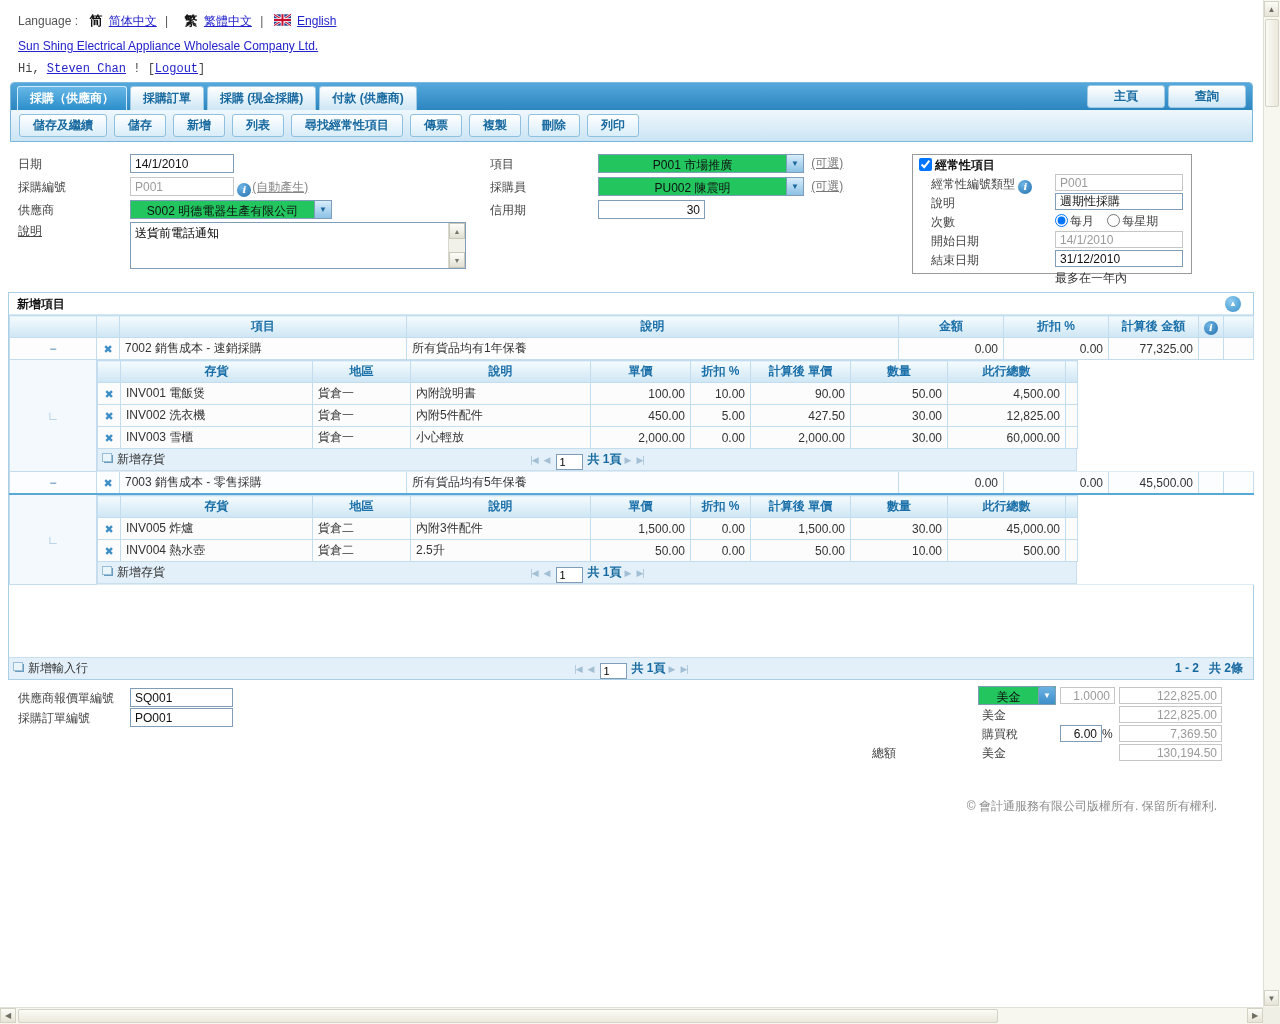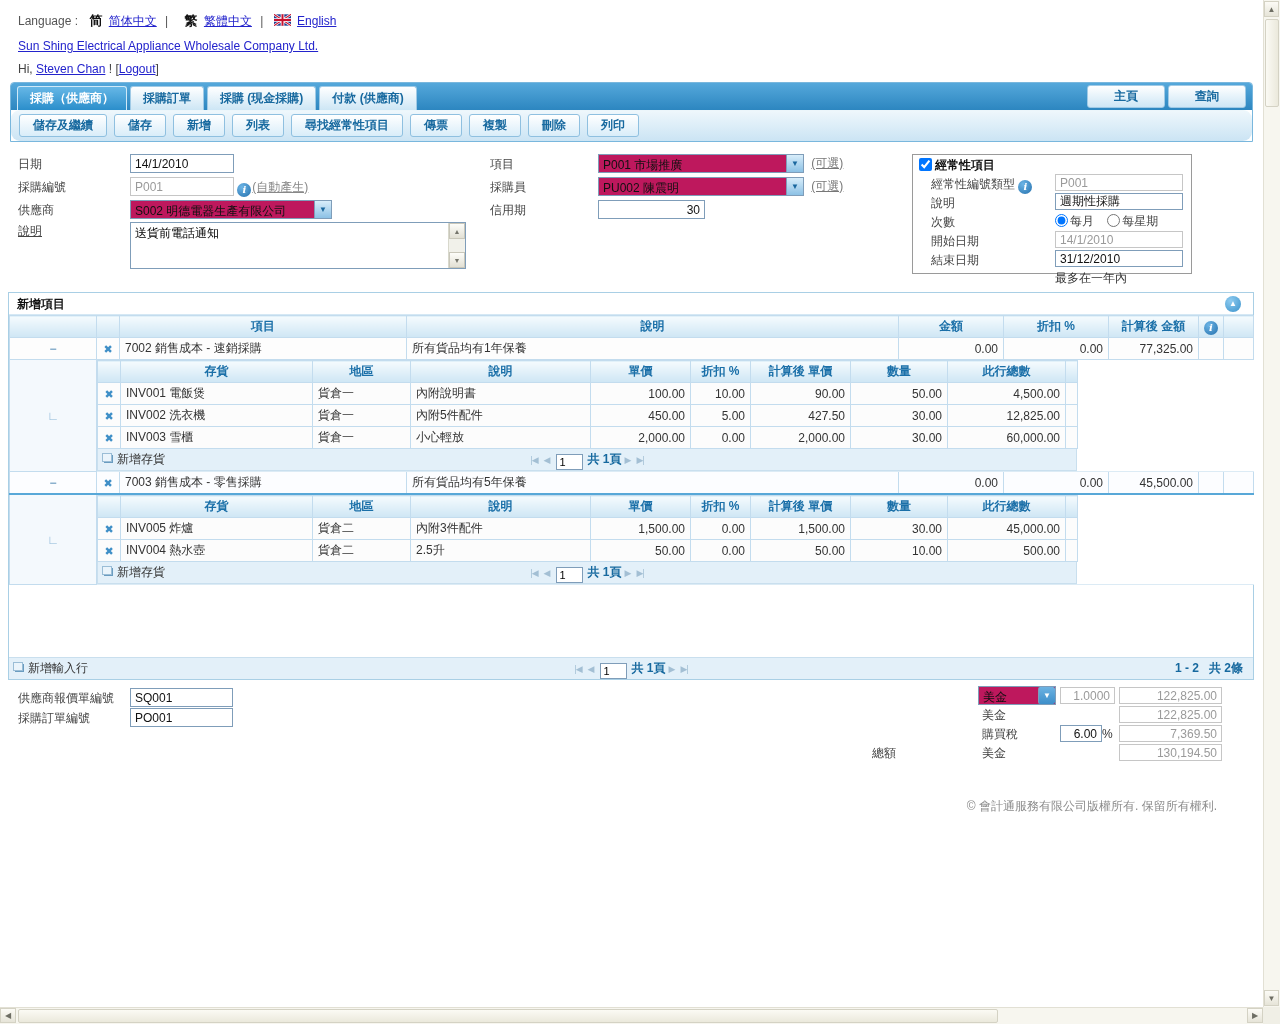--- a/index.html
+++ b/index.html
@@ -8,44 +8,44 @@
 a { color:#2323cc; text-decoration:underline; cursor:pointer; }
 .content { position:absolute; left:0; top:0; width:1263px; }
 
 
 .top { padding:12px 0 0 18px; position:relative; }
 .lang-row { margin-bottom:9px; color:#555; }
 .badge { font-weight:bold; color:#111; margin:0 3px 0 8px; font-size:13px; }
 .sep { color:#555; margin:0 5px; }
 .flag { display:inline-block; vertical-align:-1px; margin:0 3px 0 2px; }
 .company { margin-bottom:9px; }
-.greet { color:#444; }
+.greet { color:#444;font-family:Liberation Mono, monospace; }
 .meta { position:absolute; right:46px; top:60px; color:#555; white-space:nowrap; }
 .meta a { margin:0 2px; }
 .meta .gap { margin-left:14px; }
 
 
 .navwrap { margin:6px 10px 0 10px; border:1px solid #79b7dd; border-radius:4px 4px 0 0; }
 .tabstrip { display:flex; align-items:flex-end; height:27px; background:linear-gradient(#55a8db,#2c86c0); padding:2px 6px 0 6px; gap:3px; border-radius:3px 3px 0 0; }
 .tab { padding:3px 12px 3px 12px; font-weight:bold; color:#17699f; background:linear-gradient(#ffffff,#cde6f5); border:1px solid #9fcae6; border-bottom:none; border-radius:3px 3px 0 0; cursor:pointer; white-space:nowrap; }
 .tab.active { color:#fff; background:linear-gradient(#66b7e6,#2b8ecb); border-color:#cfe9f8;text-align:center; }
 .spacer { flex:1; }
 .tab.right { border-radius:3px; border-bottom:1px solid #9fcae6; margin-bottom:2px; padding:2px 26px; }
-.toolbar { display:flex; gap:7px; padding:3px 6px 4px 8px; background:linear-gradient(#eef7fc,#cbe4f4); border-top:1px solid #ecf6fb;border-radius:9px; }
+.toolbar { display:flex; gap:7px; padding:3px 6px 4px 8px; background:linear-gradient(#eef7fc,#cbe4f4); border-top:1px solid #ecf6fb; }
 .tbtn { font:bold 12px "Liberation Sans","DejaVu Sans",sans-serif; color:#17699f; background:linear-gradient(#ffffff,#d9edf9); border:1px solid #8fc0e0; border-radius:3px; padding:2px 13px; cursor:pointer; white-space:nowrap; }
 
 
 .formarea { position:relative; height:128px; margin:10px 0 0 0; }
 .lbl { position:absolute; color:#444; white-space:nowrap; }
 .fld { position:absolute; white-space:nowrap; }
 input.txt { height:19px; border:1px solid #7f9db9; font:12px "Liberation Sans","DejaVu Sans",sans-serif; padding:1px 4px; color:#111; background:#fff; }
 input.dis { color:#9a9a9a; border:1px solid #c6c6c6; }
 .num { text-align:right; }
 .note { color:#777; margin-left:4px;text-decoration:underline; }
-.combo { display:inline-flex; border:1px solid #7f9db9; background:#be185d; height:19px; align-items:stretch; vertical-align:middle; cursor:pointer; }
+.combo { display:inline-flex; border:1px solid #7f9db9; background:#22c55e; height:19px; align-items:stretch; vertical-align:middle; cursor:pointer;text-align:center; }
 .combo-txt { flex:1; padding:2px 4px 0 4px; white-space:nowrap; overflow:hidden; color:#111; }
 .combo-btn { width:17px; background:linear-gradient(#d8edfa,#8cc1e5); border-left:1px solid #7f9db9; color:#1a679e; font-size:8px; display:flex; align-items:center; justify-content:center; }
 .info { display:inline-block; width:14px; height:14px; border-radius:50%; background:radial-gradient(circle at 35% 30%,#6db5e6,#2470ad); color:#fff; text-align:center; font:bold italic 10px/14px "DejaVu Serif",serif; vertical-align:-2px; }
 .ta-wrap { display:flex; border:1px solid #7f9db9; width:336px; height:47px; background:#fff; }
 .ta-wrap textarea { flex:1; border:none; resize:none; font:12px "Liberation Sans","DejaVu Sans",sans-serif; padding:2px 4px; outline:none; }
 .ta-rail { width:17px; background:#f1f1ea; border-left:1px solid #d8d8cc; position:relative; }
 .ta-btn { position:absolute; left:0; width:16px; height:16px; background:linear-gradient(#fdfdf9,#e2e0d4); border:1px solid #c9c7ba; color:#76766c; font-size:7px; text-align:center; line-height:15px; cursor:pointer; }
 
 
 .recurring { position:absolute; left:912px; top:2px; width:280px; height:120px; border:1px solid #9a9a9a; background:#fff; padding:2px 6px; }

